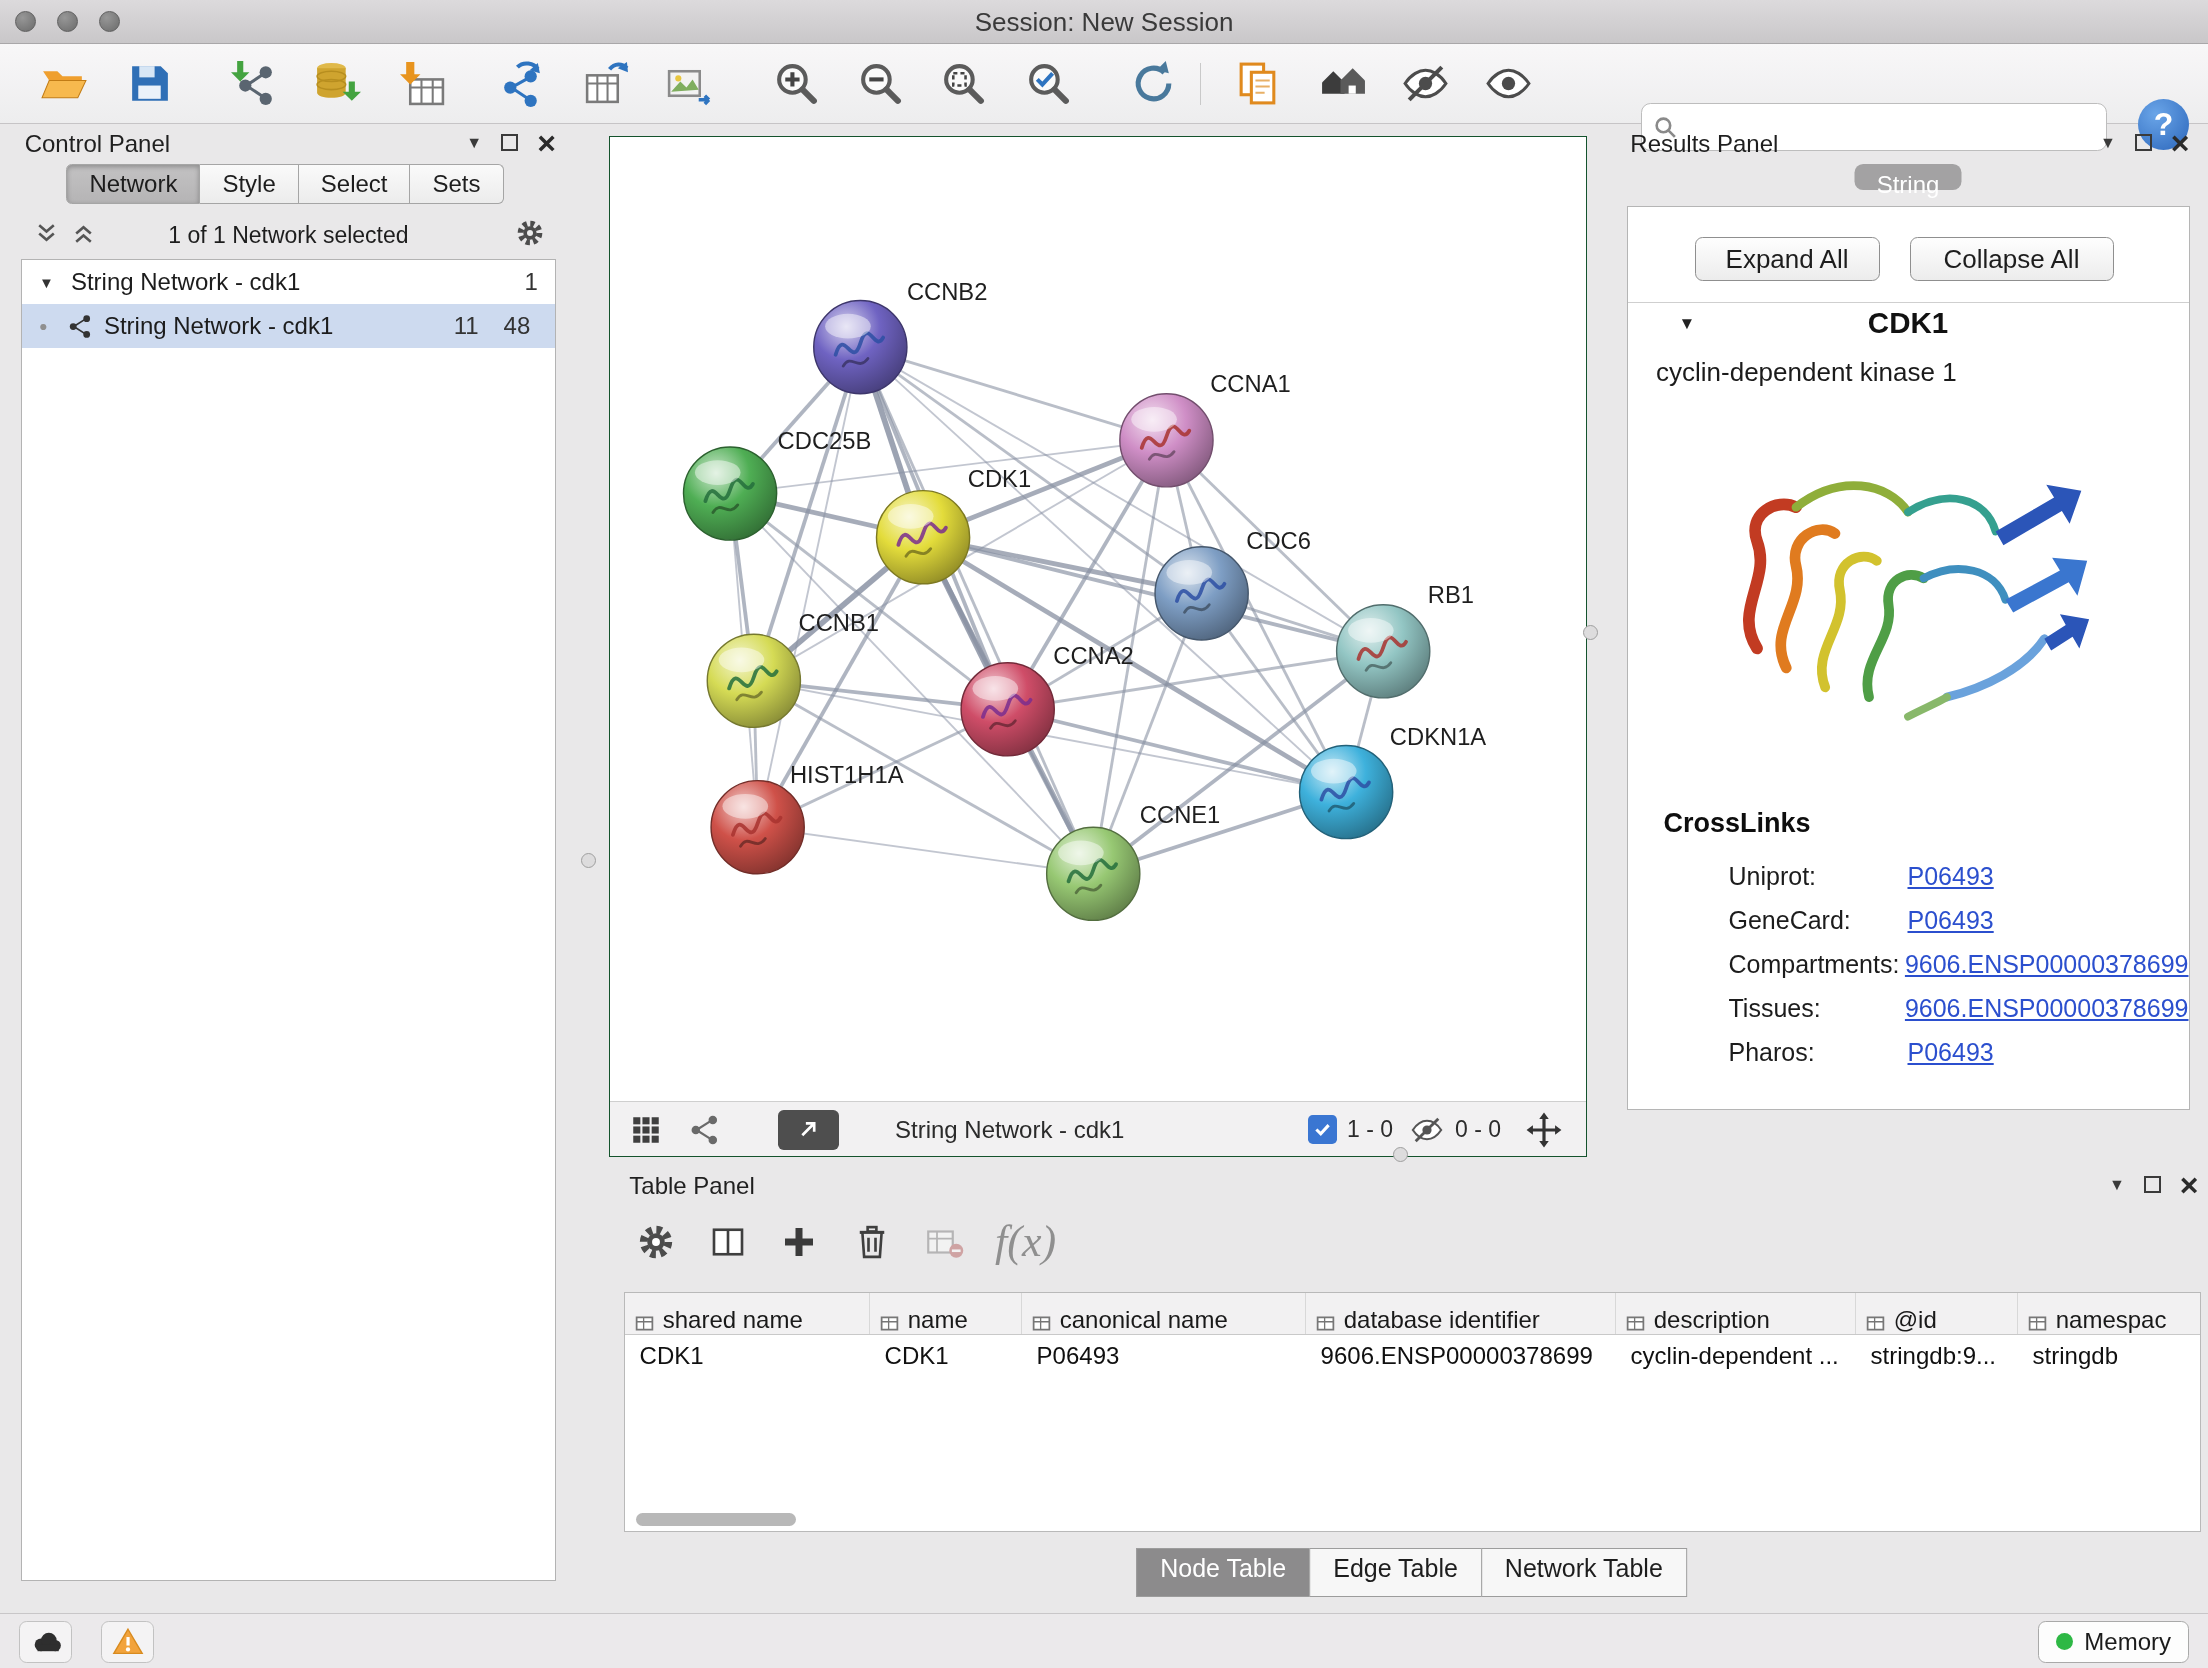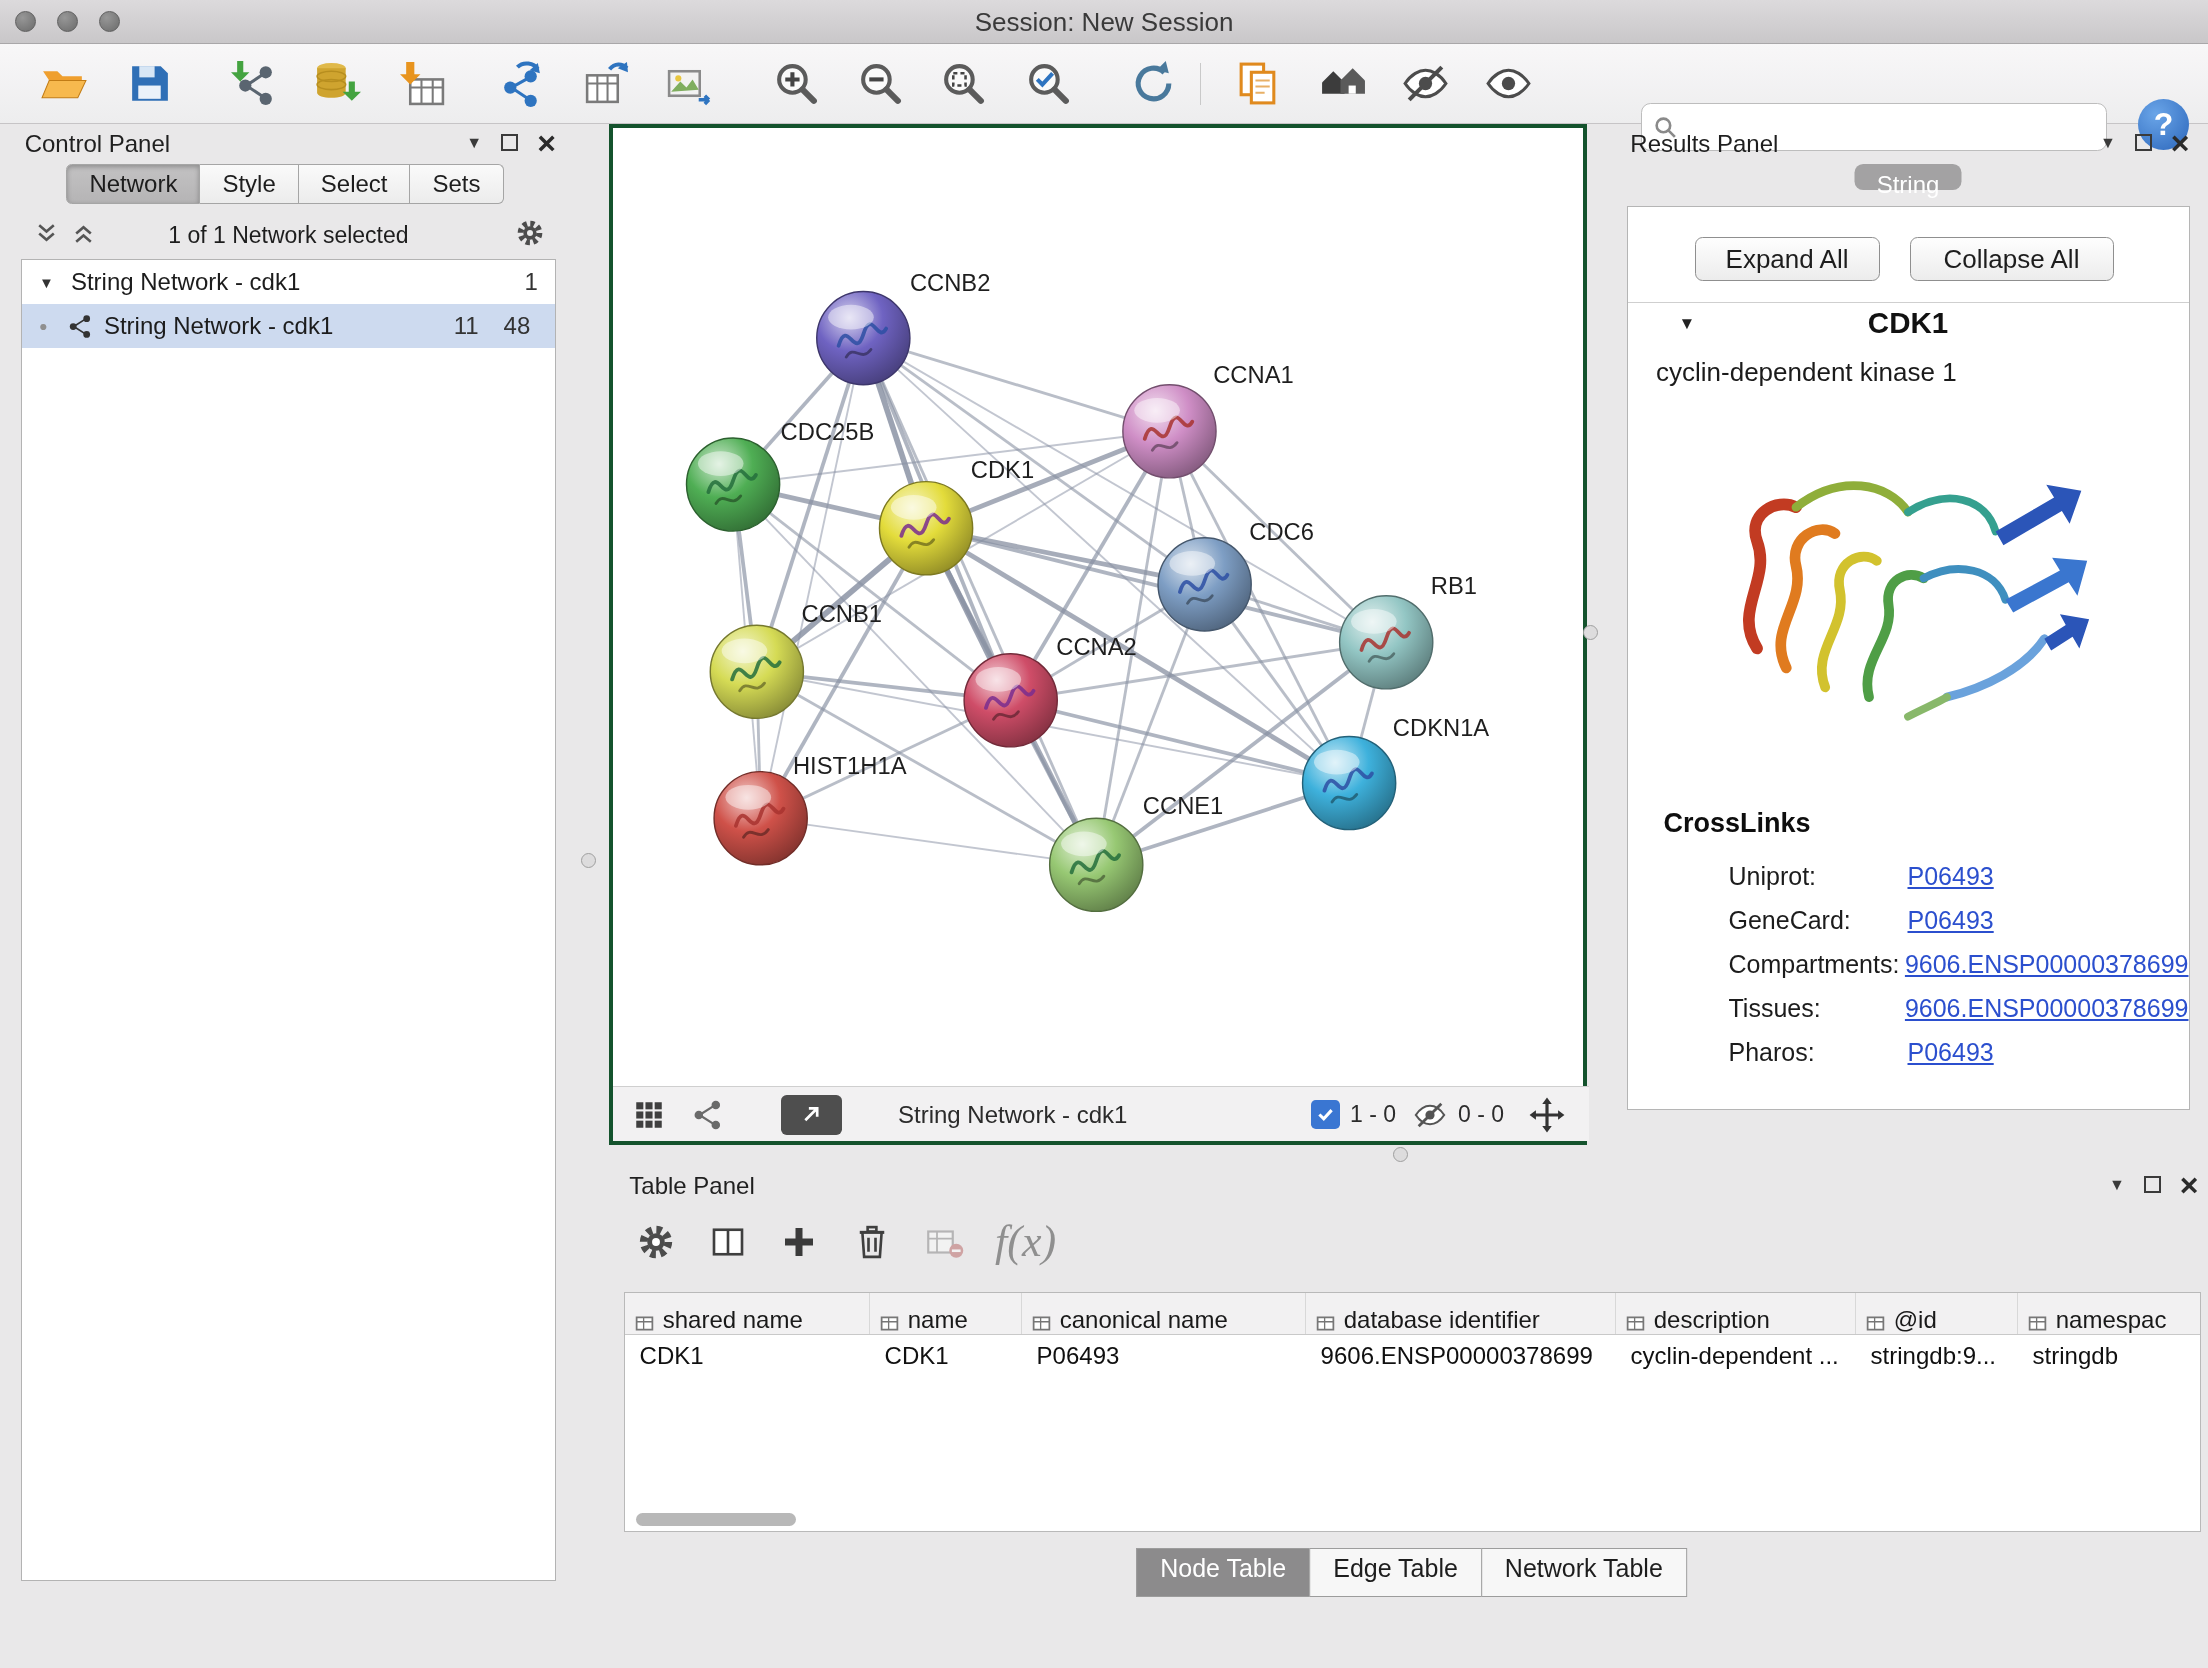--- a/index.html
+++ b/index.html
@@ -42,21 +42,21 @@
   #cp-gear{position:absolute;right:9.5px;top:1.9px;width:32px;height:32px;}
   #cp-tree{position:absolute;left:9.5px;top:135px;width:535px;height:1322px;background:#fff;border:1px solid #b3b3b3;}
   .tree-row{position:relative;height:44px;display:flex;align-items:center;font-size:24px;color:#1c1c1c;padding:0 17px;}
   .tree-row.selected{background:#cddaef;}
   .tree-caret{font-size:15px;color:#333;width:32px;}
   .tree-bullet{font-size:14.3px;color:#8f8f8f;width:28.5px;}
   .tree-count{margin-left:auto;color:#333;}
   .tree-n2{margin-left:25px;margin-right:7.6px;color:#333;}
 
   
-  #network-view{position:absolute;left:609px;top:124px;width:978px;height:1021px;background:#fff;border:4px solid #14532d;}
+  #network-view{position:absolute;left:609px;top:136px;width:978px;height:1021px;background:#fff;border:1px solid #14532d;}
   #network-svg{position:absolute;left:0;top:0;width:976px;height:964px;}
   .node-label{font-size:25px;fill:#1e1e1e;font-family:"Liberation Sans",sans-serif;}
   #network-toolbar{position:absolute;left:0;bottom:0;width:976px;height:55px;background:#f2f1f2;border-top:1px solid #cfcfcf;}
   .ntb-icon{position:absolute;top:10.5px;width:34px;height:34px;}
   #ntb-extbtn{position:absolute;left:168px;top:7.6px;width:61px;height:40px;background:#4e4e4e;border-radius:5.7px;display:flex;align-items:center;justify-content:center;}
   #ntb-extbtn svg{width:28.5px;height:28.5px;}
   #ntb-name{position:absolute;left:285px;top:0;height:55px;line-height:55px;font-size:24px;color:#2b2b2b;}
   #ntb-check{position:absolute;left:698px;top:13.3px;width:28.5px;height:28.5px;background:#3a76d2;border-radius:4.8px;display:flex;align-items:center;justify-content:center;}
   #ntb-check svg{width:21px;height:21px;}
   #ntb-sel{position:absolute;left:737px;top:0;height:55px;line-height:55px;font-size:23px;color:#2b2b2b;}
@@ -681,19 +681,40 @@
       </div>
       <div id="hscroll"></div>
     </div>
     <div id="table-tabs">
       <div class="t-tab selected">Node Table</div>
       <div class="t-tab">Edge Table</div>
       <div class="t-tab">Network Table</div>
     </div>
   </div>
 
+  <div id="status-bar">
+    <div class="sb-btn" style="left:19px">
+      <svg viewBox="0 0 48 48">
+          <circle cx="17" cy="28" r="9" fill="#2e2e2e"></circle>
+          <circle cx="28" cy="22" r="11" fill="#2e2e2e"></circle>
+          <circle cx="37" cy="29" r="8" fill="#2e2e2e"></circle>
+          <rect x="12" y="28" width="30" height="9" fill="#2e2e2e"></rect>
+        </svg>
+    </div>
+    <div class="sb-btn" style="left:101px">
+      <svg viewBox="0 0 48 48">
+          <path d="M24 6 L44 40 H4 Z" fill="#f2a33c" stroke="#d88b1f" stroke-width="2"></path>
+          <rect x="21.8" y="17" width="4.5" height="12" fill="#fff"></rect>
+          <circle cx="24" cy="34.5" r="3" fill="#fff"></circle>
+        </svg>
+    </div>
+    <div id="memory-btn">
+      <span id="memory-dot"></span>
+      <span>Memory</span>
+    </div>
+  </div>
 
   <div class="splitter-dot" style="left:581px;top:853px"></div>
   <div class="splitter-dot" style="left:1583px;top:625px"></div>
   <div class="splitter-dot" style="left:1393px;top:1147px"></div>
 
 </div>
 
 
 </body></html>

